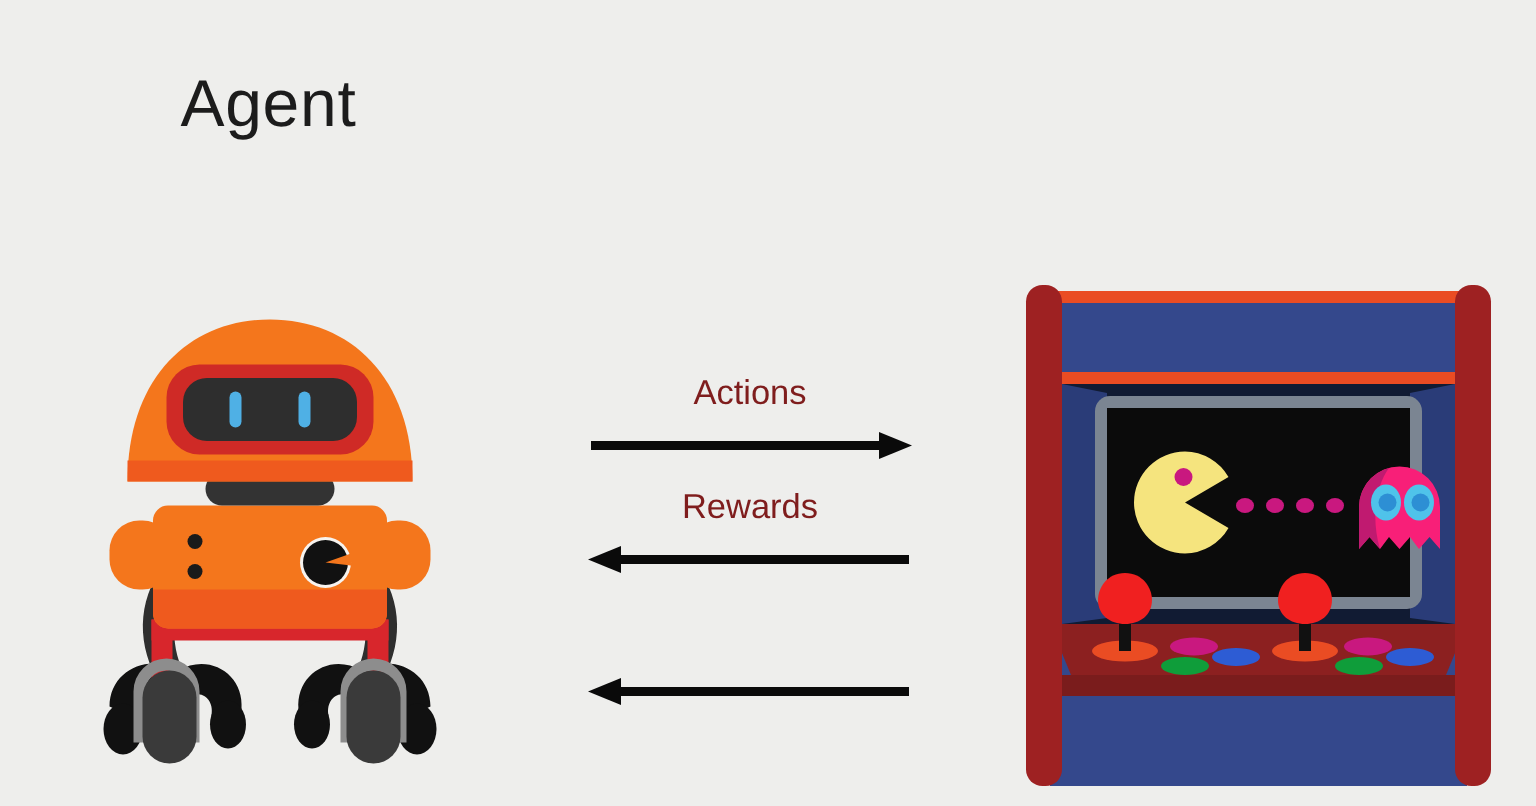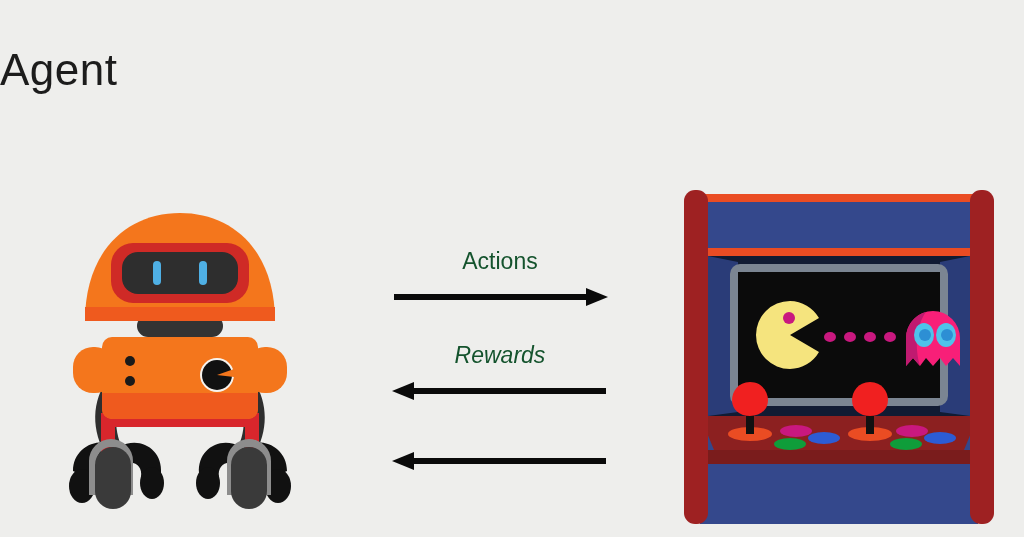--- a/index.html
+++ b/index.html
@@ -20,52 +20,52 @@
   }
 
   
   .title {
     position: absolute;
     font-size: 44px;
     font-weight: 400;
     color: #1c1c1c;
     letter-spacing: 0.5px;
     white-space: nowrap;
-    text-align: left;
+    text-align: center;
   }
   #title-agent {
     left: 0;
     top: 45px;
     width: 358px;
   }
   #title-environment {
     left: 640px;
     top: 45px;
     width: 384px;
   }
 
   
   .flow-row {
     position: absolute;
     left: 390px;
     width: 220px;
     height: 62px;
   }
   #flow-actions      { top: 248px; }
-  #flow-rewards      { top: 342px; font-style: italic; }
+  #flow-rewards      { top: 324px; }
   #flow-observations { top: 412px; }
 
   .flow-label {
     position: absolute;
     left: 0;
     top: 0;
     width: 220px;
     text-align: center;
     font-size: 23px;
-    color: #14532d;
+    color: #7f1d1d;
     white-space: nowrap;
   }
   .flow-arrow {
     position: absolute;
     left: 0;
     top: 38px;
     width: 220px;
     height: 22px;
   }
 

